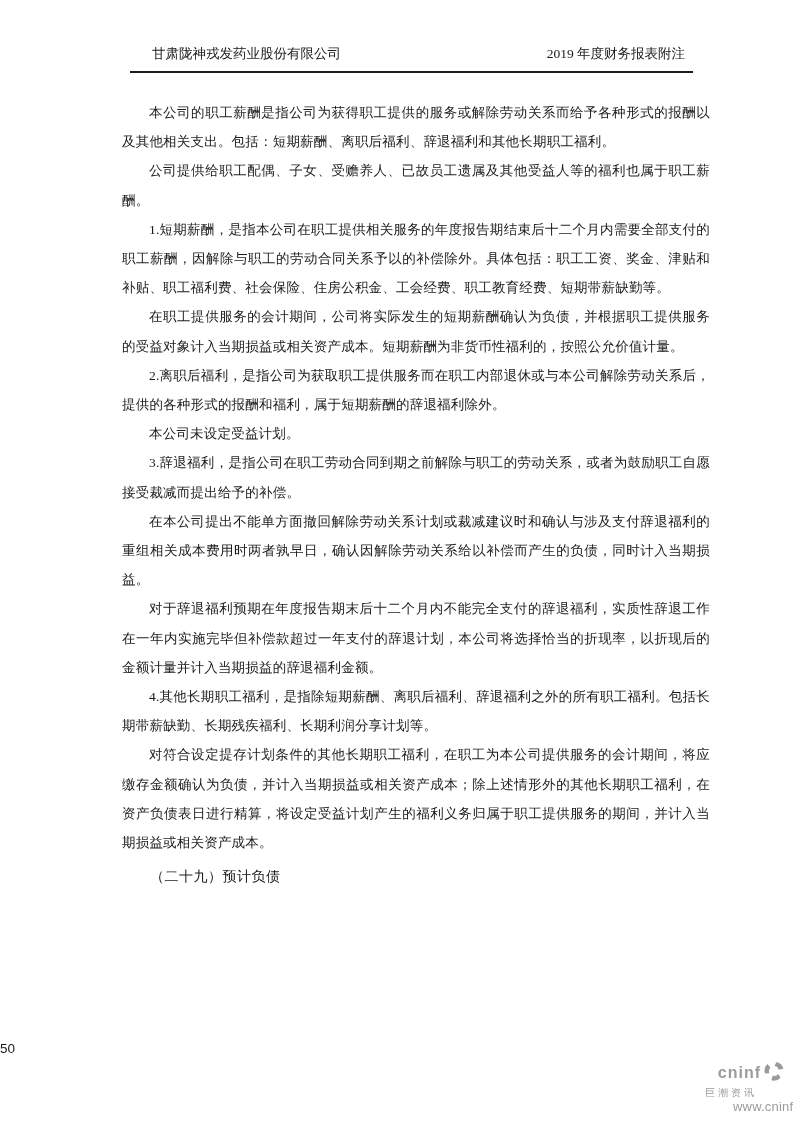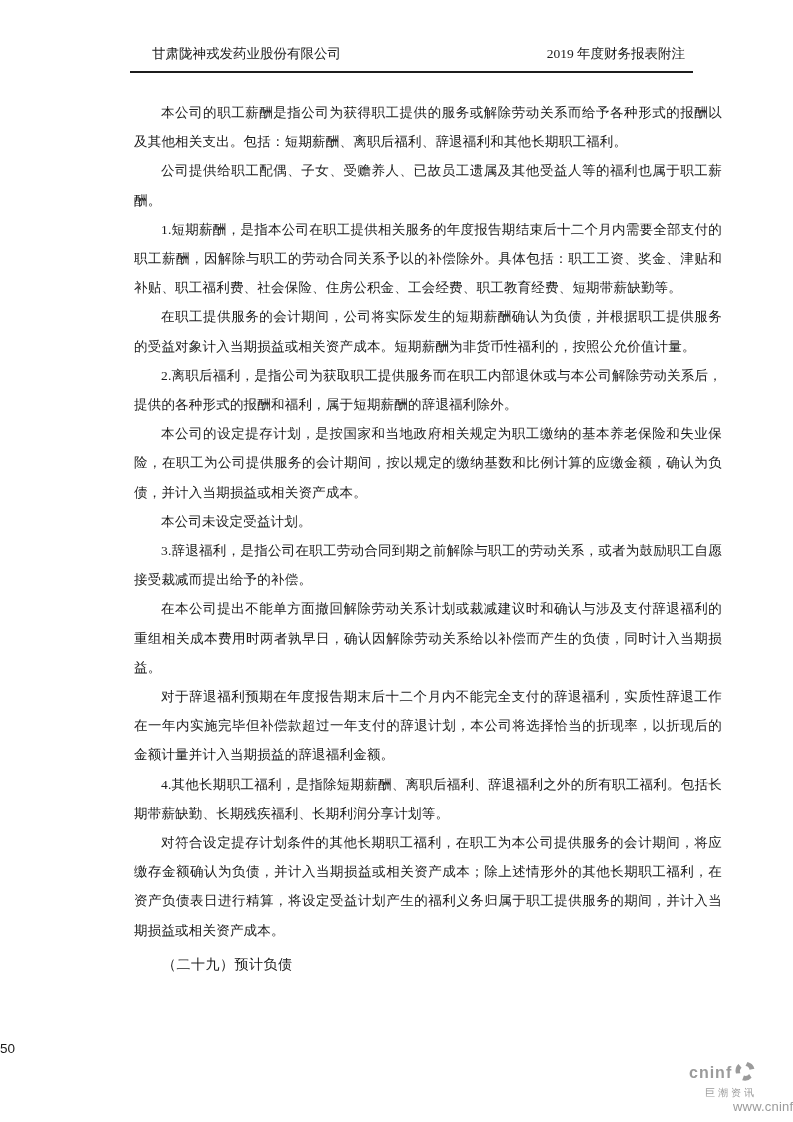--- a/index.html
+++ b/index.html
@@ -26,21 +26,21 @@
     align-items: flex-end;
     font-size: 13.5px;
     line-height: 20px;
     padding: 0 8px 7px 22px;
     border-bottom: 2px solid #1c1c1c;
     gap: 36px;
   }
 
   .doc-body {
     position: absolute;
-    left: 134px;
+    left: 122px;
     top: 98px;
     width: 588px;
     font-size: 13.5px;
     line-height: 29.2px;
     text-align: justify;
     letter-spacing: 0.2px;
   }
   .doc-body p {
     text-indent: 2em;
     margin: 0;
@@ -70,21 +70,21 @@
     bottom: 8px;
     width: 100px;
     text-align: center;
     color: #9b9b9b;
     font-family: "Liberation Sans", "DejaVu Sans", sans-serif;
     line-height: 1.1;
   }
   .logo-row {
     display: flex;
     align-items: center;
-    justify-content: flex-start;
+    justify-content: flex-end;
     gap: 2px;
     padding-right: 4px;
   }
   .logo-word {
     font-weight: bold;
     font-size: 16px;
     letter-spacing: 1px;
     color: #9b9b9b;
   }
   .logo-cn {
@@ -109,21 +109,20 @@
     <span>甘肃陇神戎发药业股份有限公司</span>
     <span>2019 年度财务报表附注</span>
   </div>
 
   <div class="doc-body">
     <p>本公司的职工薪酬是指公司为获得职工提供的服务或解除劳动关系而给予各种形式的报酬以及其他相关支出。包括：短期薪酬、离职后福利、辞退福利和其他长期职工福利。</p>
     <p>公司提供给职工配偶、子女、受赡养人、已故员工遗属及其他受益人等的福利也属于职工薪酬。</p>
     <p>1.短期薪酬，是指本公司在职工提供相关服务的年度报告期结束后十二个月内需要全部支付的职工薪酬，因解除与职工的劳动合同关系予以的补偿除外。具体包括：职工工资、奖金、津贴和补贴、职工福利费、社会保险、住房公积金、工会经费、职工教育经费、短期带薪缺勤等。</p>
     <p>在职工提供服务的会计期间，公司将实际发生的短期薪酬确认为负债，并根据职工提供服务的受益对象计入当期损益或相关资产成本。短期薪酬为非货币性福利的，按照公允价值计量。</p>
     <p>2.离职后福利，是指公司为获取职工提供服务而在职工内部退休或与本公司解除劳动关系后，提供的各种形式的报酬和福利，属于短期薪酬的辞退福利除外。</p>
-    <p>本公司的设定提存计划，是按国家和当地政府相关规定为职工缴纳的基本养老保险和失业保险，在职工为公司提供服务的会计期间，按以规定的缴纳基数和比例计算的应缴金额，确认为负债，并计入当期损益或相关资产成本。</p>
     <p>本公司未设定受益计划。</p>
     <p>3.辞退福利，是指公司在职工劳动合同到期之前解除与职工的劳动关系，或者为鼓励职工自愿接受裁减而提出给予的补偿。</p>
     <p>在本公司提出不能单方面撤回解除劳动关系计划或裁减建议时和确认与涉及支付辞退福利的重组相关成本费用时两者孰早日，确认因解除劳动关系给以补偿而产生的负债，同时计入当期损益。</p>
     <p>对于辞退福利预期在年度报告期末后十二个月内不能完全支付的辞退福利，实质性辞退工作在一年内实施完毕但补偿款超过一年支付的辞退计划，本公司将选择恰当的折现率，以折现后的金额计量并计入当期损益的辞退福利金额。</p>
     <p>4.其他长期职工福利，是指除短期薪酬、离职后福利、辞退福利之外的所有职工福利。包括长期带薪缺勤、长期残疾福利、长期利润分享计划等。</p>
     <p>对符合设定提存计划条件的其他长期职工福利，在职工为本公司提供服务的会计期间，将应缴存金额确认为负债，并计入当期损益或相关资产成本；除上述情形外的其他长期职工福利，在资产负债表日进行精算，将设定受益计划产生的福利义务归属于职工提供服务的期间，并计入当期损益或相关资产成本。</p>
     <div class="section-heading">（二十九）预计负债</div>
   </div>
 
   <div class="page-number">50</div>

